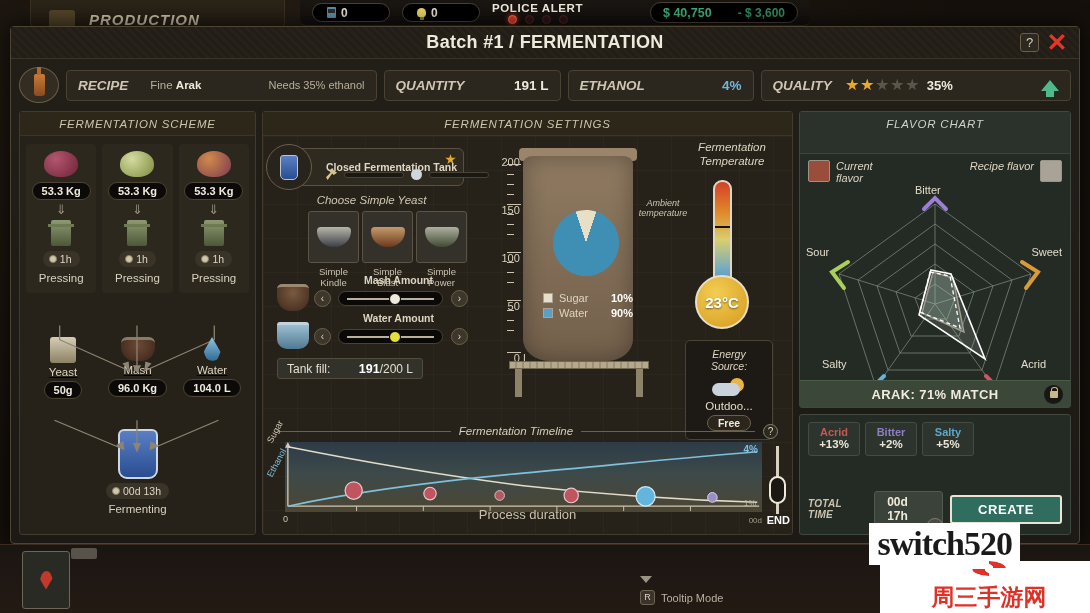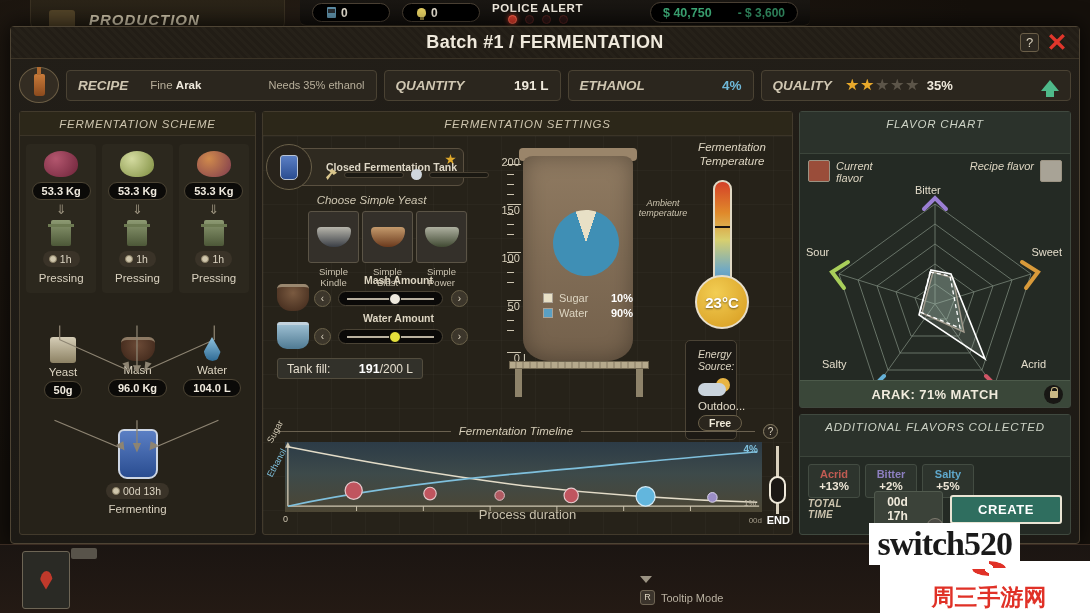--- a/index.html
+++ b/index.html
@@ -149,21 +149,21 @@
   .press-img { width:20px; height:26px; background:linear-gradient(#8d9a72,#4d5838); border-radius:2px; position:relative; }
   .press-img:before{content:"";position:absolute;left:-3px;top:4px;width:26px;height:3px;background:#6d7a52;}
   .time-chip {
     background:#3a3328; border-radius:8px; color:#ded6c4; font-size:10.5px;
     padding:2px 8px 2px 6px; display:flex; align-items:center; gap:3px;
   }
   .clock-dot { width:8px;height:8px;border-radius:50%;background:#cfc6ac;border:1px solid #8d8268; }
   .ing-stage { color:#d9d1bf; font-size:11.5px; }
 
   .mid-row { display:flex; justify-content:space-between; align-items:flex-start; margin-top:44px; padding:0 4px; }
-  .mid-item { display:flex; flex-direction:column; align-items:center; gap:3px; width:66px; }
+  .mid-item { display:flex; flex-direction:column; align-items:center; gap:3px; width:66px;text-decoration:underline; }
   .mid-lbl { color:#ddd5c2; font-size:11.5px; }
   .yeast-img { width:26px;height:26px;background:linear-gradient(#d5cdb6,#8d8264);border-radius:3px; }
   .mash-img { width:34px;height:24px;background:radial-gradient(circle at 50% 25%,#6b4a36,#3b2418);border-radius:6px 6px 14px 14px;border-top:3px solid #8d7a64; }
   .water-img { width:17px;height:24px;background:linear-gradient(#8fc3e0,#2f6b95);border-radius:50% 50% 50% 50%/60% 60% 40% 40%; clip-path: polygon(50% 0,100% 62%,78% 100%,22% 100%,0 62%); }
   .ferment-wrap { display:flex;flex-direction:column;align-items:center;gap:4px;margin-top:30px; }
   .jar-img { width:40px;height:50px;background:linear-gradient(#5b7fc4,#2a4d91);border:2px solid #cdd6e4;border-radius:6px 6px 9px 9px; }
   .scheme-svg { position:absolute; left:0; top:0; width:100%; height:100%; pointer-events:none; }
 
   
   .col-settings { flex:1; display:flex; flex-direction:column; }
@@ -262,21 +262,21 @@
   .temp-title { color:#ddd5c2; font-size:11.5px; font-style:italic; text-align:center; line-height:14px; }
   .amb-lbl { position:absolute; left:-38px; top:58px; color:#cdc5b0; font-size:9px; font-style:italic; text-align:center; width:60px; line-height:10px; }
   .thermo { position:absolute; left:42px; top:40px; width:19px; height:115px;
     background:linear-gradient(#d44128 0%,#e08a2b 28%,#d8cf6e 52%,#6ea8c6 80%,#4a86b8 100%);
     border:2px solid #e0d8c4; border-radius:9px 9px 0 0; }
   .thermo-mark { position:absolute; left:0; right:0; top:44px; height:2px; background:#1a1410; }
   .bulb { position:absolute; left:24px; top:135px; width:54px; height:54px; border-radius:50%;
     background:radial-gradient(circle at 38% 32%,#f2cd53,#d69a1e); border:2px solid #e6decb;
     color:#fff; font-size:15px; font-weight:bold; display:flex; align-items:center; justify-content:center;
     text-shadow:0 1px 2px rgba(0,0,0,.5); }
-  .energy-box { position:absolute; left:14px; top:200px; width:52px; background:#1d1a15;
+  .energy-box { position:absolute; left:14px; top:200px; width:88px; background:#1d1a15;
     border:1px solid #4b4335; border-radius:5px; padding:7px 12px 8px; text-align:center; }
   .energy-lbl { color:#ddd5c2; font-size:10.5px; font-style:italic; }
   .cloud { width:34px;height:20px;margin:6px auto 2px;position:relative; }
   .cloud:before { content:""; position:absolute; right:2px; top:0; width:14px;height:14px;border-radius:50%;background:#e8b544; }
   .cloud:after { content:""; position:absolute; left:0; bottom:2px; width:28px;height:13px;border-radius:8px;background:#c9d3dc; }
   .energy-name { color:#e1d9c7; font-size:11.5px; }
   .energy-free { display:inline-block; margin-top:3px; background:#2a251d; border:1px solid #6a6049;
     border-radius:8px; color:#f0ead9; font-size:10.5px; font-weight:bold; padding:1px 10px; }
 
   
@@ -766,21 +766,20 @@
         </div>
         <div class="match-bar">
           <span class="match-txt">ARAK: 71% MATCH</span>
           <span class="lock">
               <i class="lock-g"></i>
             </span>
         </div>
       </div>
 
       <div class="flavor-panel add-panel">
-        <div class="flavor-title">ADDITIONAL FLAVORS COLLECTED</div>
         <div class="flav-chips">
           <div class="flav-chip">
             <div class="flav-name" style="color:#c05b52">Acrid</div>
             <div class="flav-val">+13%</div>
           </div>
           <div class="flav-chip">
             <div class="flav-name" style="color:#8d7fc0">Bitter</div>
             <div class="flav-val">+2%</div>
           </div>
           <div class="flav-chip">

